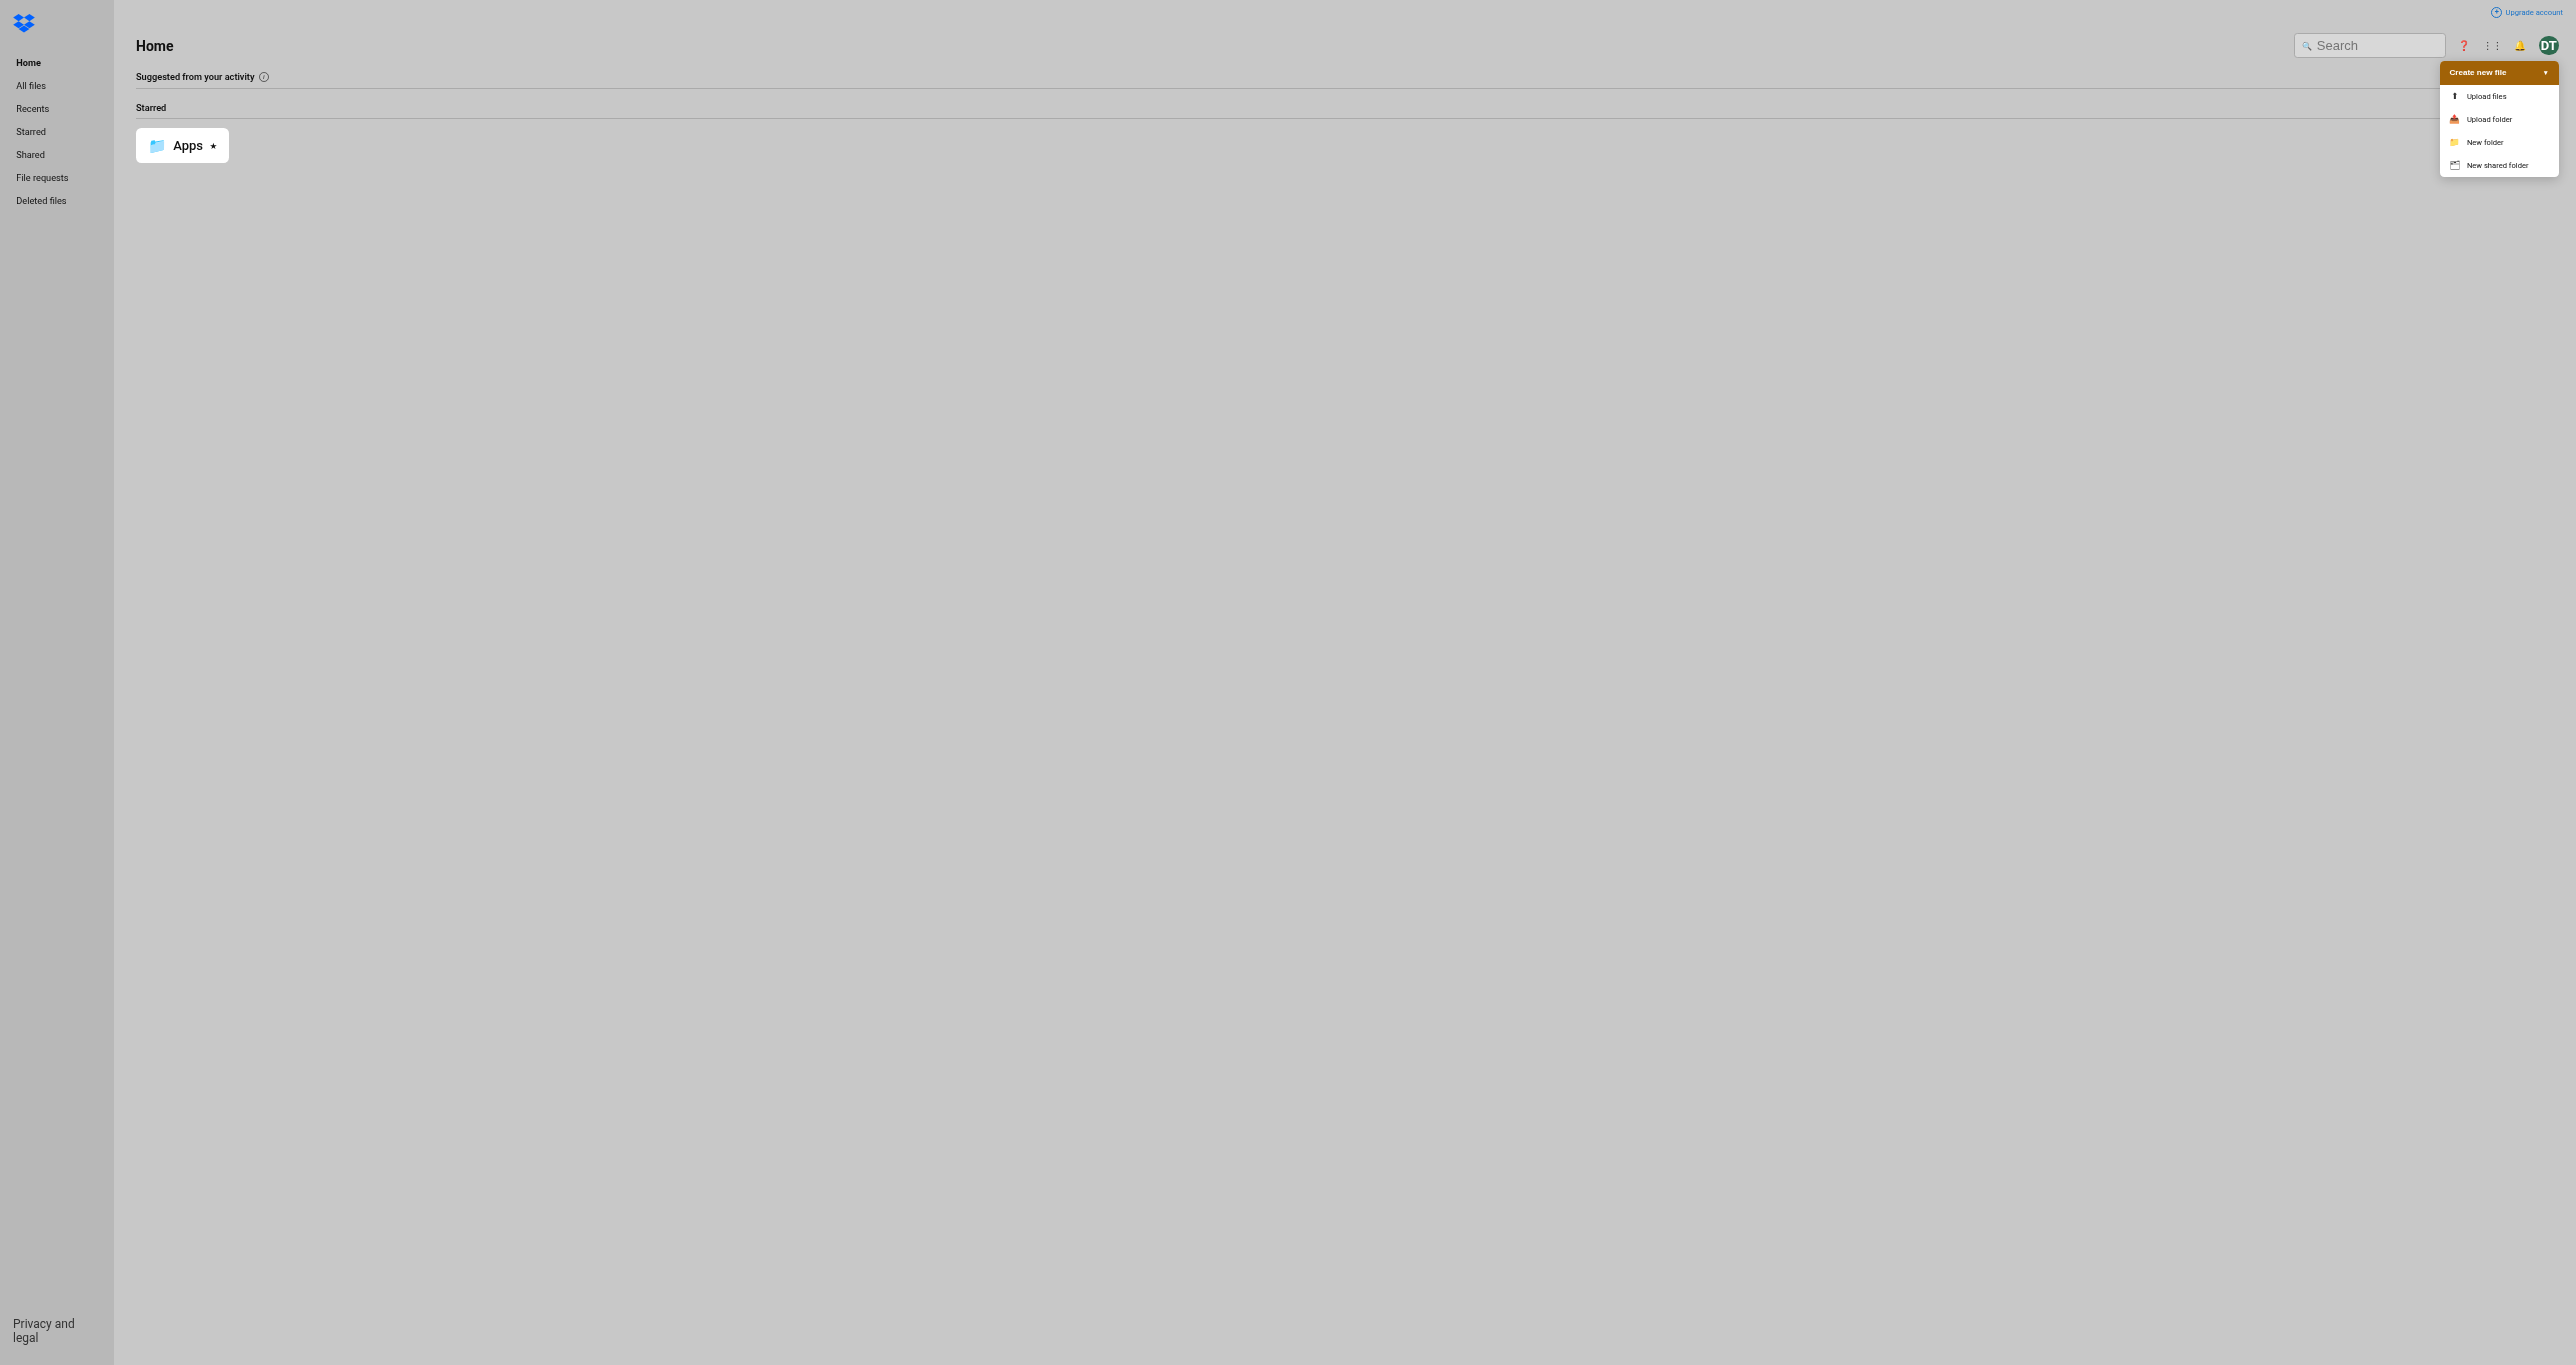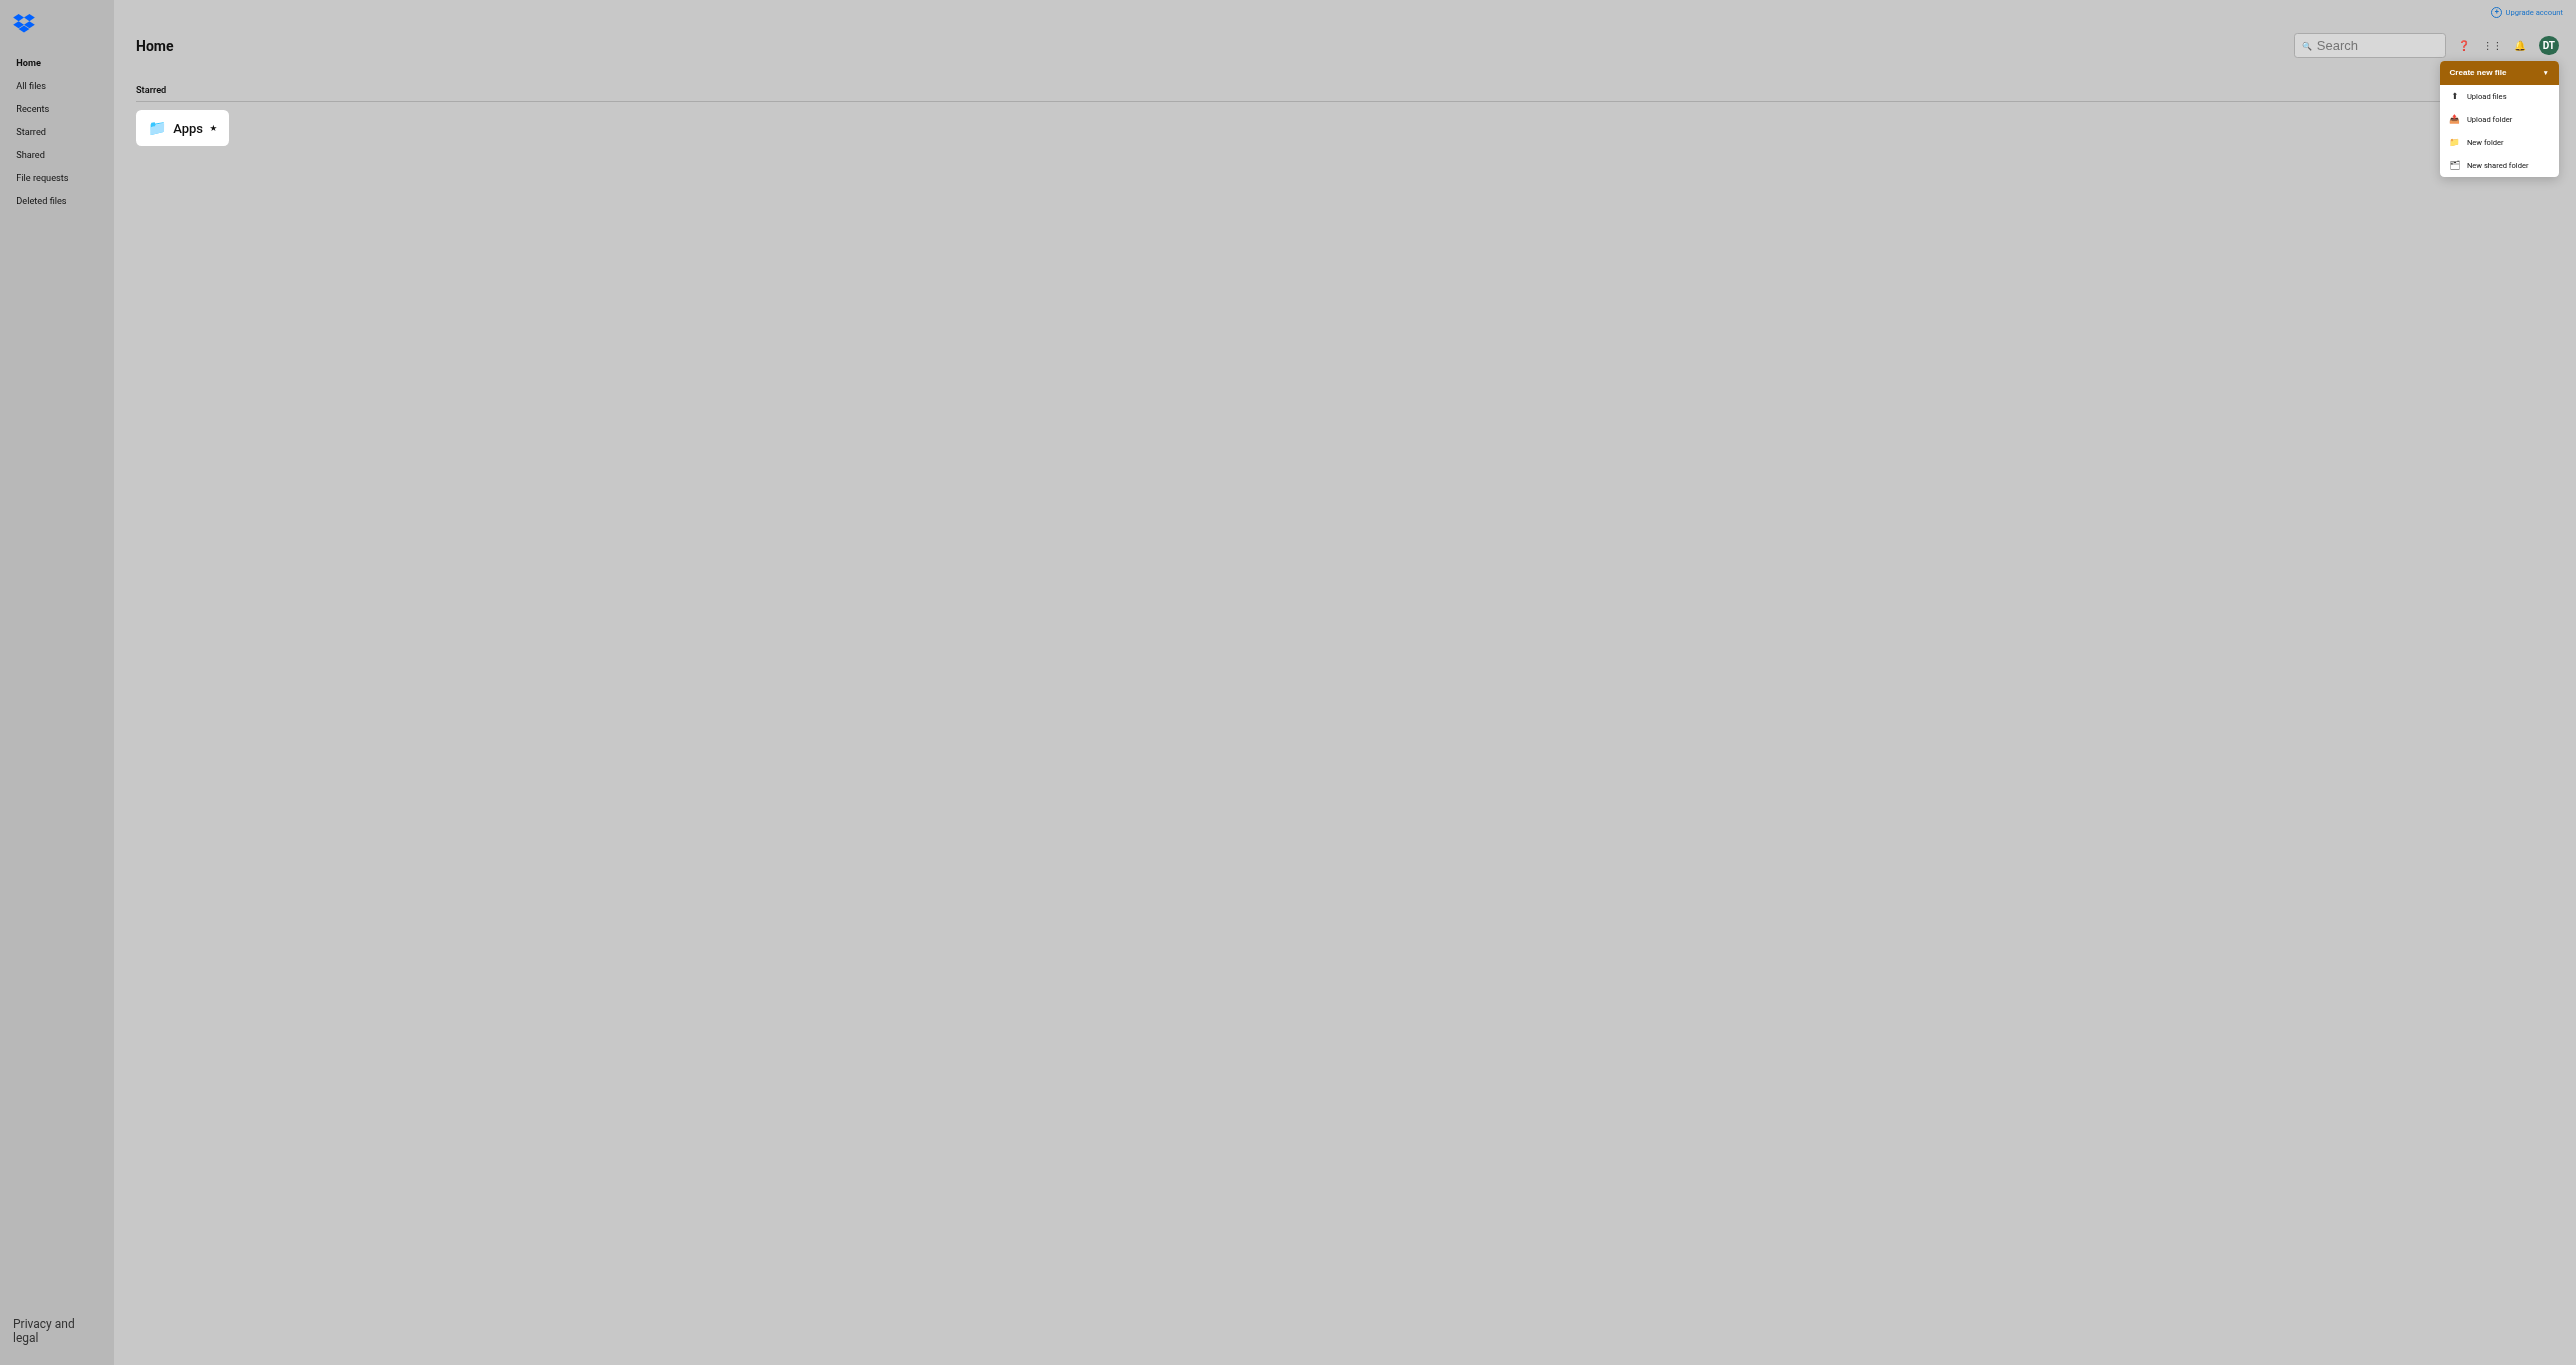--- a/index.html
+++ b/index.html
@@ -168,21 +168,21 @@
       background: transparent;
       border: none;
     }
 
     .avatar {
       width: 19.5px;
       height: 19.5px;
       border-radius: 50%;
       background: #2d6a4f;
       color: white;
-      font-size: 10px;
+      font-size: 13px;
       font-weight: 700;
       display: flex;
       align-items: center;
       justify-content: center;
       cursor: pointer;
     }
 
     
     .section {
       margin-bottom: 13px;
@@ -368,20 +368,27 @@
             <span>⋮⋮</span>
           </button>
           <button class="header-icon-btn" title="Notifications">
             <span>🔔</span>
           </button>
           <div class="avatar">DT</div>
         </div>
       </div>
 
       <div class="section">
+        <div class="section-header">
+          <div class="section-title">
+            <span>Suggested from your activity</span>
+            <div class="info-icon">i</div>
+          </div>
+          <span class="section-action">Hide</span>
+        </div>
       </div>
 
 
       <div class="section">
         <div class="section-header">
           <div class="section-title">
             <span>Starred</span>
           </div>
           <span class="section-action">Hide</span>
         </div>

